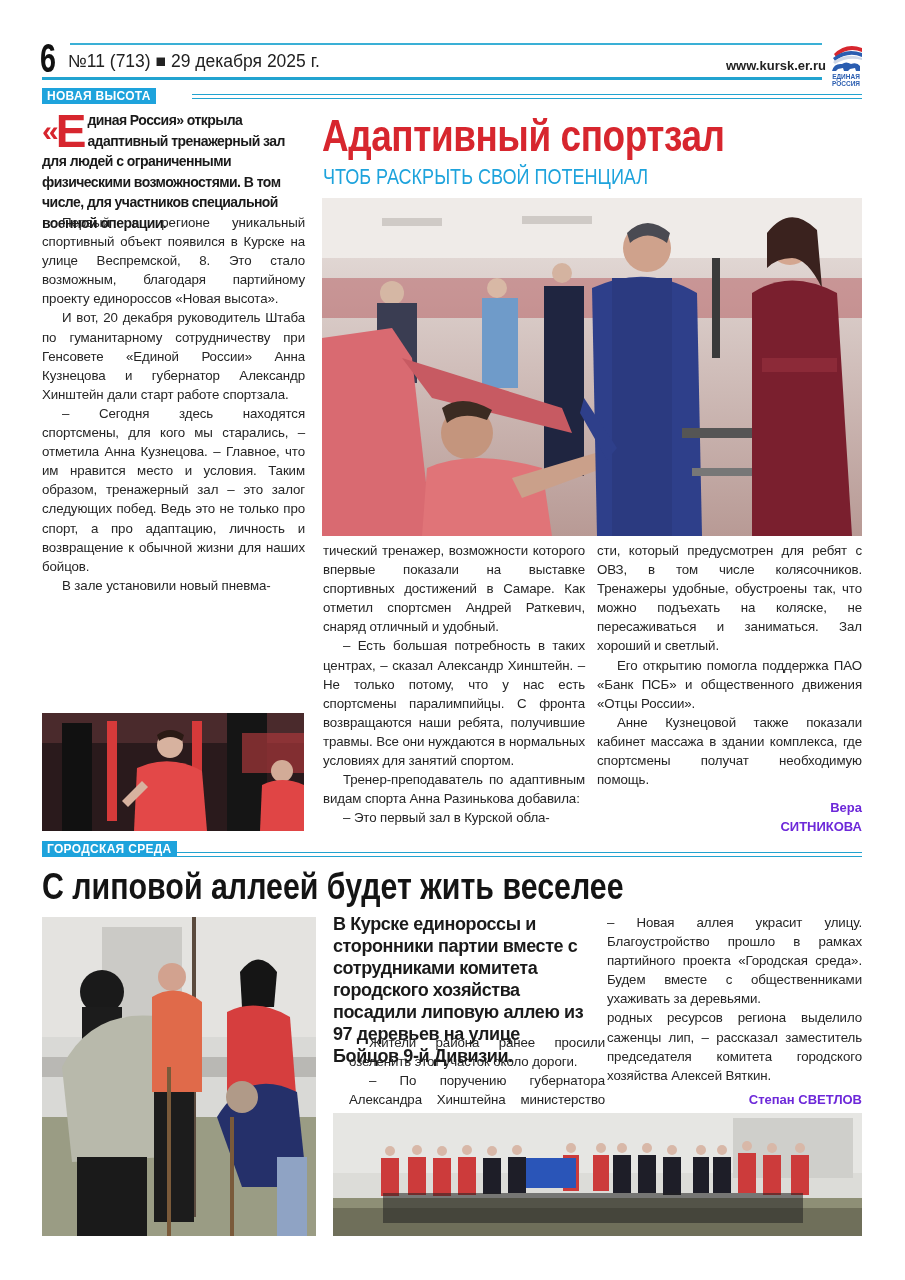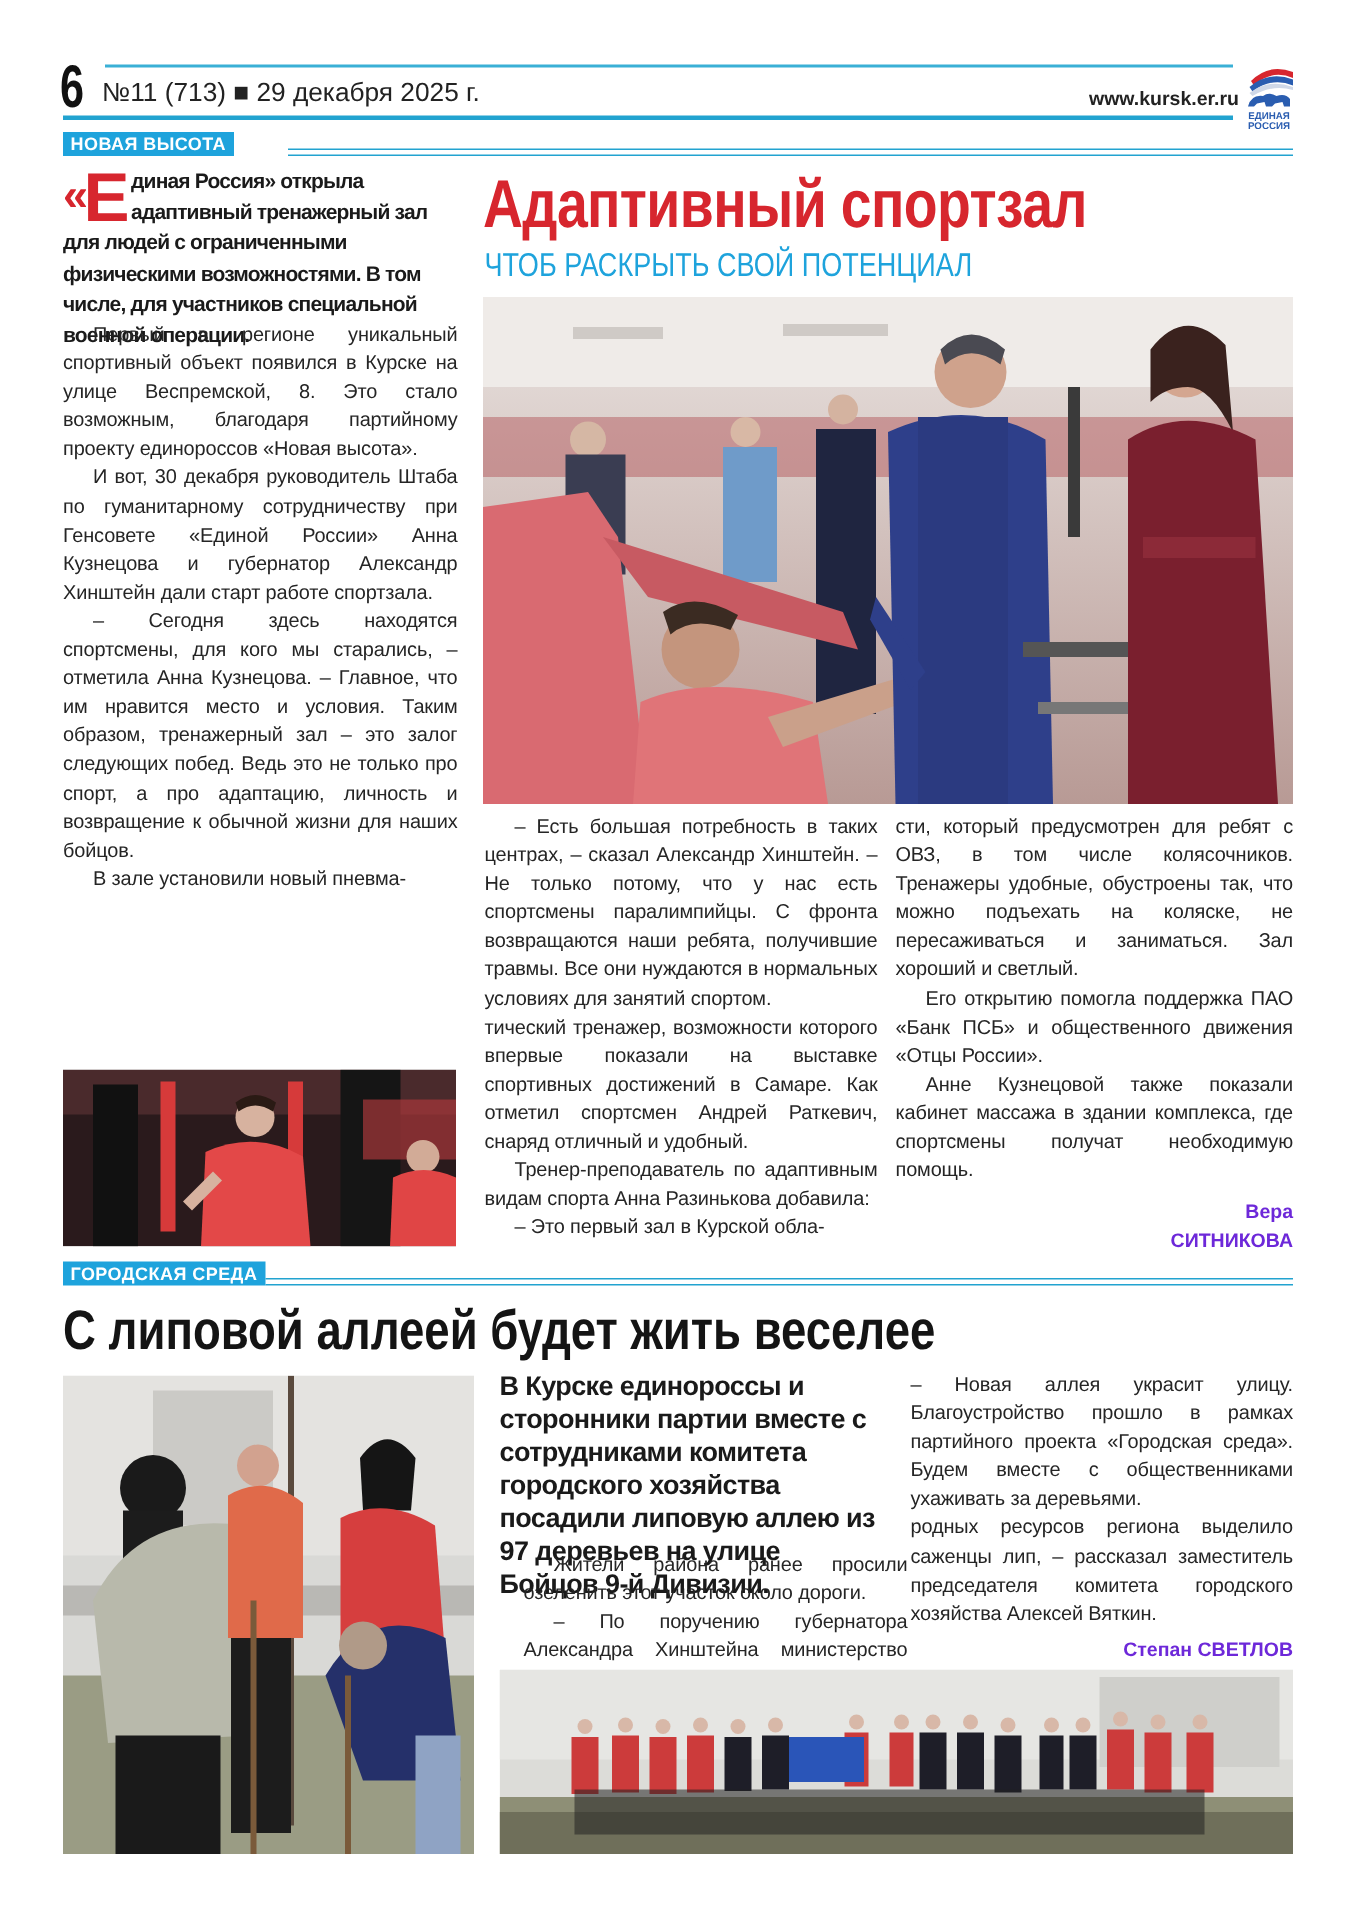--- a/index.html
+++ b/index.html
@@ -57,33 +57,33 @@
     <path d="M8 14 Q20 2 36 8 L36 12 Q22 6 10 17 Z" fill="#d7262e"></path>
     <path d="M7 18 Q20 7 36 13 L36 17 Q22 11 9 21 Z" fill="#2a5db0"></path>
     <path d="M7 22 Q20 12 36 18 L36 20 Q22 16 9 24 Z" fill="#cfd8e8"></path>
     <path d="M6 31 Q8 23 16 24 Q20 21 25 24 Q31 22 34 26 L34 31 L30 31 L29 28 L24 29 L22 31 L18 31 L17 28 L12 29 L10 31 Z" fill="#2a5db0"></path>
     <text x="20" y="39" font-size="6.5" font-weight="700" fill="#2a5db0" text-anchor="middle" font-family="Liberation Sans, sans-serif">ЕДИНАЯ</text>
     <text x="20" y="46" font-size="6.5" font-weight="700" fill="#2a5db0" text-anchor="middle" font-family="Liberation Sans, sans-serif">РОССИЯ</text>
   </svg>
 </div>
 <div class="abs mid-line"></div>
 
-<div class="abs" style="left:42px; top:88px; width:820px; display:flex; align-items:flex-end;gap:36px;">
+<div class="abs" style="left:42px; top:88px; width:820px; display:flex; align-items:center;gap:36px;">
   <div class="rubric">НОВАЯ ВЫСОТА</div>
   <div class="rubric-line" style="flex:1;"></div>
 </div>
 
 <div class="abs lead">
   <span class="dropcap"><span style="font-size:30px; vertical-align:top;">«</span><span>Е</span></span>
   <span>диная Россия» открыла адаптивный тренажерный зал для людей с ограниченными физическими возможностями. В том числе, для участников специальной военной операции.</span>
 </div>
 
 <div class="abs col1 body-text">
   <p>Первый в регионе уникальный спортивный объект появился в Курске на улице Веспремской, 8. Это стало возможным, благодаря партийному проекту единороссов «Новая высота».</p>
-  <p>И вот, 30 декабря руководитель Штаба по гуманитарному сотрудничеству при Генсовете «Единой России» Анна Кузнецова и губернатор Александр Хинштейн дали старт работе спортзала.</p>
+  <p>И вот, 20 декабря руководитель Штаба по гуманитарному сотрудничеству при Генсовете «Единой России» Анна Кузнецова и губернатор Александр Хинштейн дали старт работе спортзала.</p>
   <p>– Сегодня здесь находятся спортсмены, для кого мы старались, – отметила Анна Кузнецова. – Главное, что им нравится место и условия. Таким образом, тренажерный зал – это залог следующих побед. Ведь это не только про спорт, а про адаптацию, личность и возвращение к обычной жизни для наших бойцов.</p>
   <p>В зале установили новый пневма-</p>
 </div>
 
 <div class="abs headline-red">Адаптивный спортзал</div>
 <div class="abs subhead-blue">ЧТОБ РАСКРЫТЬ СВОЙ ПОТЕНЦИАЛ</div>
 
 <div class="abs photo" style="left:322px; top:198px; width:540px; height:338px;">
   <svg viewBox="0 0 540 338" preserveAspectRatio="none">
     <defs>
@@ -142,22 +142,22 @@
     <circle cx="128" cy="32" r="13" fill="#d7b29f"></circle>
     <path d="M115 22 Q128 12 142 22 L140 28 Q128 20 117 28 Z" fill="#2a1a14"></path>
     <path d="M95 55 Q128 40 160 58 L165 118 L92 118 Z" fill="#e34848"></path>
     <path d="M80 88 L100 68 L106 74 L86 94 Z" fill="#d7b29f"></path>
     <circle cx="240" cy="58" r="11" fill="#d2ab97"></circle>
     <path d="M220 72 Q240 62 262 72 L262 118 L218 118 Z" fill="#e04545"></path>
   </svg>
 </div>
 
 <div class="abs col2 body-text">
+  <p style="text-indent:0">тический тренажер, возможности которого впервые показали на выставке спортивных достижений в Самаре. Как отметил спортсмен Андрей Раткевич, снаряд отличный и удобный.</p>
   <p>– Есть большая потребность в таких центрах, – сказал Александр Хинштейн. – Не только потому, что у нас есть спортсмены паралимпийцы. С фронта возвращаются наши ребята, получившие травмы. Все они нуждаются в нормальных условиях для занятий спортом.</p>
-  <p style="text-indent:0">тический тренажер, возможности которого впервые показали на выставке спортивных достижений в Самаре. Как отметил спортсмен Андрей Раткевич, снаряд отличный и удобный.</p>
   <p>Тренер-преподаватель по адаптивным видам спорта Анна Разинькова добавила:</p>
   <p>– Это первый зал в Курской обла-</p>
 </div>
 
 <div class="abs col3 body-text">
   <p style="text-indent:0">сти, который предусмотрен для ребят с ОВЗ, в том числе колясочников. Тренажеры удобные, обустроены так, что можно подъехать на коляске, не пересаживаться и заниматься. Зал хороший и светлый.</p>
   <p>Его открытию помогла поддержка ПАО «Банк ПСБ» и общественного движения «Отцы России».</p>
   <p>Анне Кузнецовой также показали кабинет массажа в здании комплекса, где спортсмены получат необходимую помощь.</p>
 </div>
 

